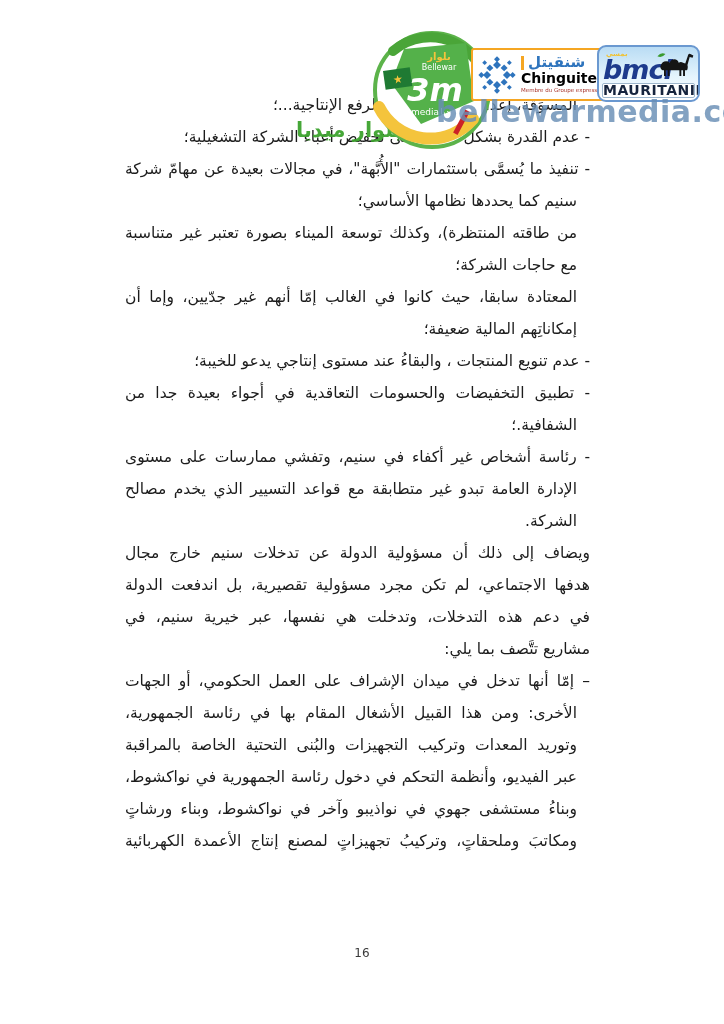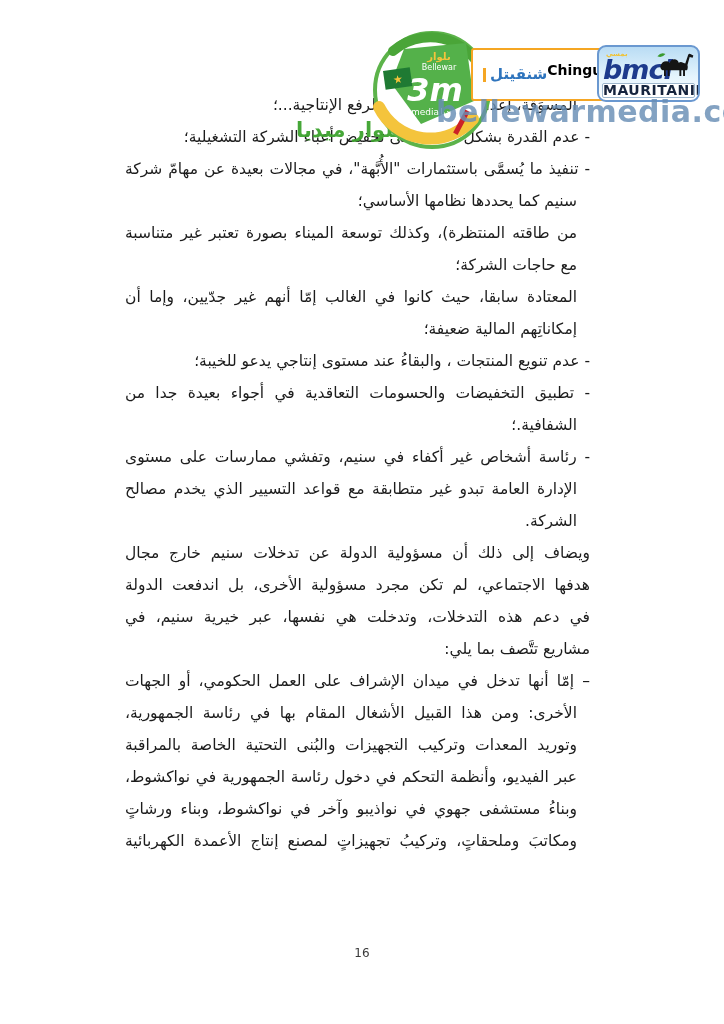--- a/index.html
+++ b/index.html
@@ -34,21 +34,21 @@
   .bm-wordmark{
     position:absolute;left:296px;top:118px;z-index:15;direction:rtl;
     font-size:21px;font-weight:bold;color:#3da32e;opacity:.95;
   }
   
   .chg-box{
     position:absolute;left:471px;top:48px;width:141px;height:53px;z-index:21;
     background:#fff;border:2px solid #f5a623;border-radius:3px;
     display:flex;align-items:center;gap:5px;padding:1px 5px;box-sizing:border-box;
   }
-  .chg-col{display:flex;flex-direction:row;line-height:1;}
+  .chg-col{display:flex;flex-direction:column;line-height:1;}
   .chg-row{display:flex;align-items:center;gap:4px;}
   .chg-bar{width:3px;height:14px;background:#f5a623;}
   .chg-ar{font-size:15px;font-weight:bold;color:#2e74bd;direction:rtl;}
   .chg-en{font-size:14px;font-weight:bold;color:#000000;margin-top:1px;}
   .chg-tag{font-size:5.5px;color:#a8352c;margin-top:3px;}
   
   .bmci-box{
     position:absolute;left:597px;top:45px;width:103px;height:57px;z-index:21;
     border:2px solid #6a98d0;border-radius:9px;box-sizing:border-box;
     background:linear-gradient(180deg,#b9dcf4 0%,#e4f4fd 55%,#ffffff 100%);
@@ -78,21 +78,21 @@
   <div class="ln r ind">مع حاجات الشركة؛</div>
   <div class="ln j ind">المعتادة سابقا، حيث كانوا في الغالب إمّا أنهم غير جدّيين، وإما أن</div>
   <div class="ln r ind">إمكاناتِهم المالية ضعيفة؛</div>
   <div class="ln r">- عدم تنويع المنتجات ، والبقاءُ عند مستوى إنتاجي يدعو للخيبة؛</div>
   <div class="ln j">- تطبيق التخفيضات والحسومات التعاقدية في أجواء بعيدة جدا من</div>
   <div class="ln r ind">الشفافية.؛</div>
   <div class="ln j">- رئاسة أشخاص غير أكفاء في سنيم، وتفشي ممارسات على مستوى</div>
   <div class="ln j ind">الإدارة العامة تبدو غير متطابقة مع قواعد التسيير الذي يخدم مصالح</div>
   <div class="ln r ind">الشركة.</div>
   <div class="ln j">ويضاف إلى ذلك أن مسؤولية الدولة عن تدخلات سنيم خارج مجال</div>
-  <div class="ln j">هدفها الاجتماعي، لم تكن مجرد مسؤولية الأخرى، بل اندفعت الدولة</div>
+  <div class="ln j">هدفها الاجتماعي، لم تكن مجرد مسؤولية تقصيرية، بل اندفعت الدولة</div>
   <div class="ln j">في دعم هذه التدخلات، وتدخلت هي نفسها، عبر خيرية سنيم، في</div>
   <div class="ln r">مشاريع تتَّصف بما يلي:</div>
   <div class="ln j">– إمّا أنها تدخل في ميدان الإشراف على العمل الحكومي، أو الجهات</div>
   <div class="ln j ind">الأخرى: ومن هذا القبيل الأشغال المقام بها في رئاسة الجمهورية،</div>
   <div class="ln j ind">وتوريد المعدات وتركيب التجهيزات والبُنى التحتية الخاصة بالمراقبة</div>
   <div class="ln j ind">عبر الفيديو، وأنظمة التحكم في دخول رئاسة الجمهورية في نواكشوط،</div>
   <div class="ln j ind">وبناءُ مستشفى جهوي في نواذيبو وآخر في نواكشوط، وبناء ورشاتٍ</div>
   <div class="ln j ind">ومكاتبَ وملحقاتٍ، وتركيبُ تجهيزاتٍ لمصنع إنتاج الأعمدة الكهربائية</div>
 </div>
 

